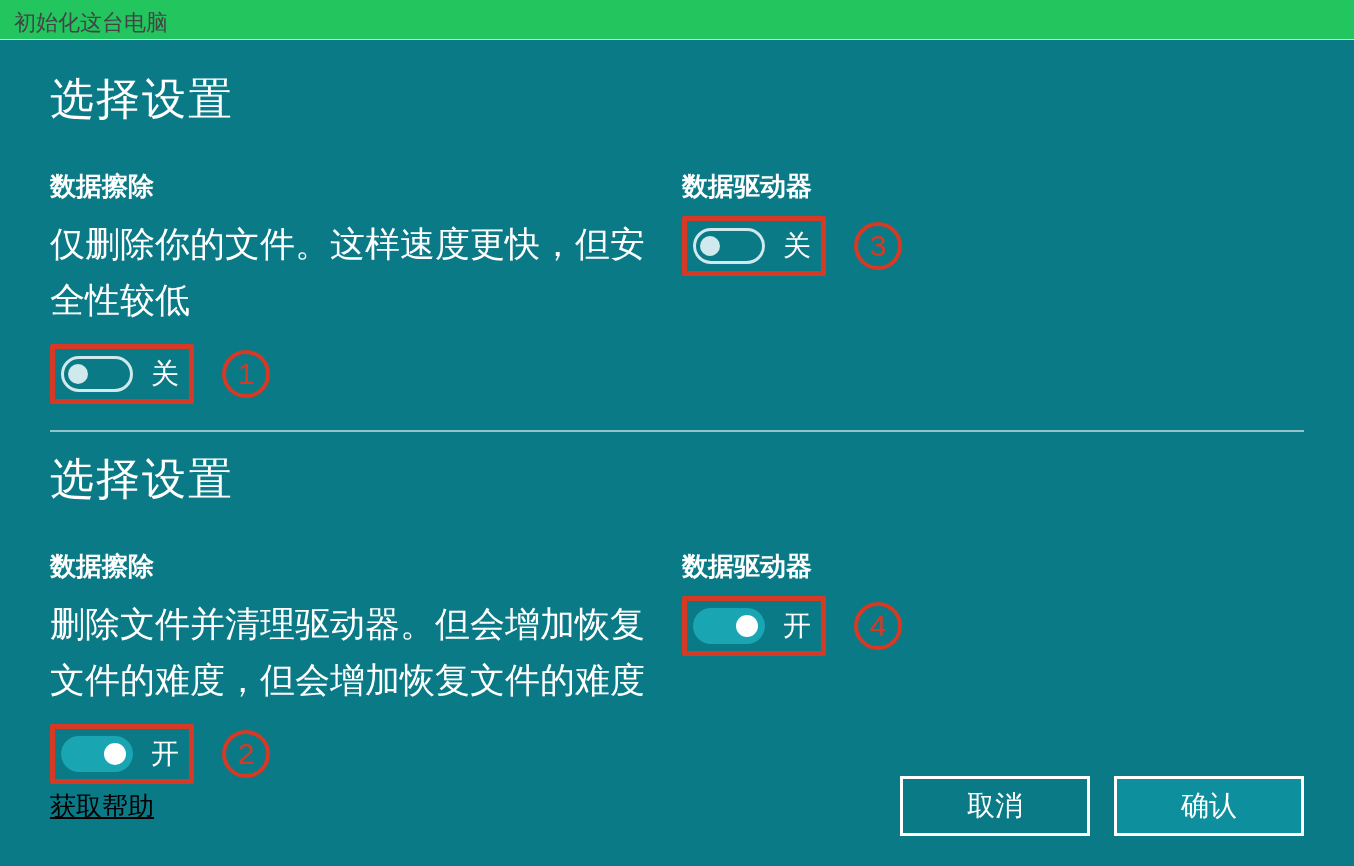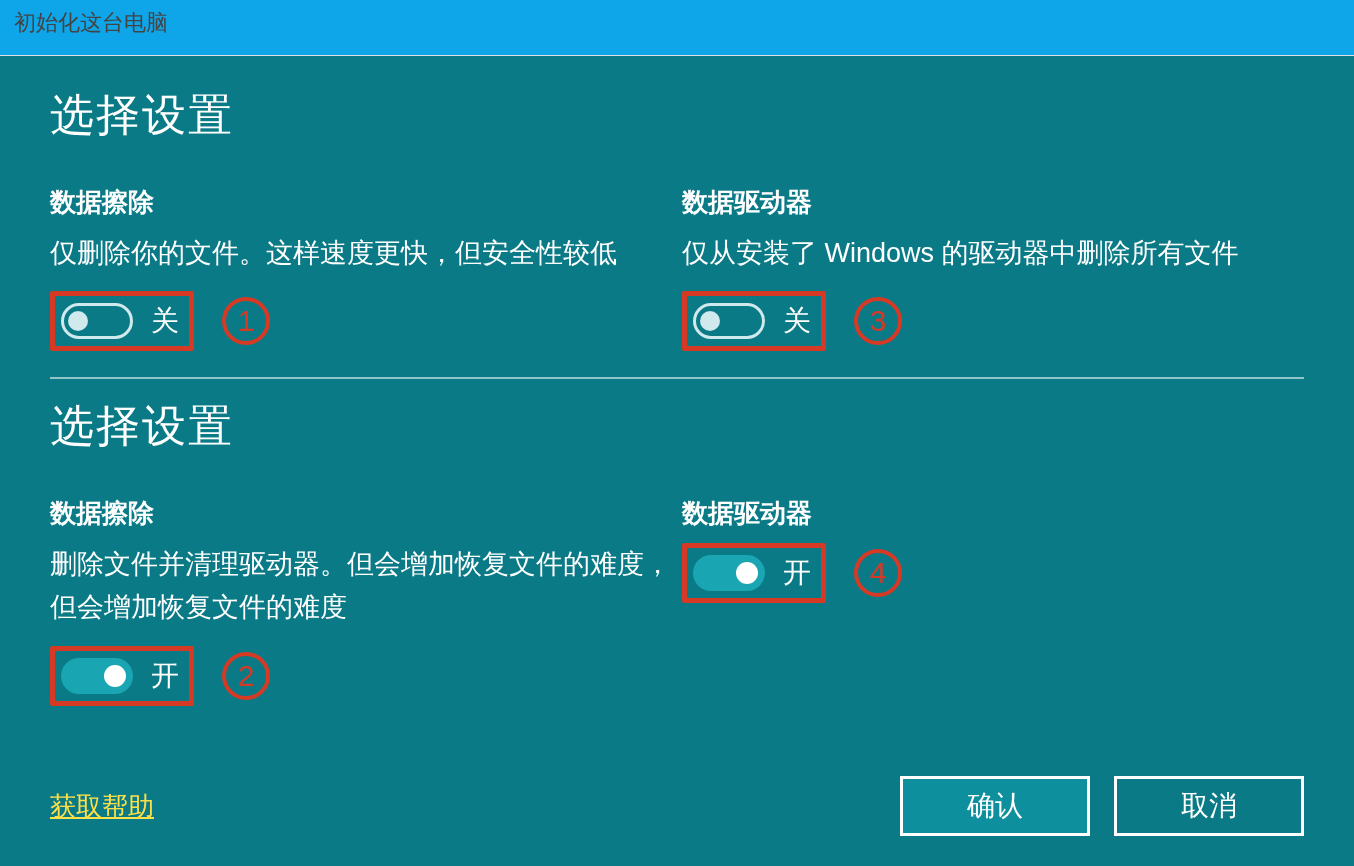--- a/index.html
+++ b/index.html
@@ -1,21 +1,21 @@
 <!DOCTYPE html>
 <html><head>
 <meta charset="utf-8">
 <style>
   * { margin: 0; padding: 0; box-sizing: border-box; }
   html, body { width: 1354px; height: 866px; font-family: "Microsoft YaHei", "Segoe UI", sans-serif; }
   body { display: flex; flex-direction: column; background: #fff; }
 
   .titlebar {
-    height: 56px;
-    background: #0ea5e9;
+    height: 40px;
+    background: #22c55e;
     color: #444;
     font-size: 22px;
     padding: 8px 14px;
     border-bottom: 1px solid #e0e0e0;
   }
 
   .surface {
     flex: 1;
     background: #0a7a87;
     color: #ffffff;
@@ -38,21 +38,21 @@
     flex: 1;
     min-width: 0;
   }
 
   .opt-title {
     font-size: 26px;
     font-weight: 700;
     margin-bottom: 12px;
   }
   .opt-desc {
-    font-size: 27px;
+    font-size: 35px;
     font-weight: 400;
     line-height: 1.6;
     margin-bottom: 16px;
   }
 
   .toggle-wrap {
     display: inline-flex;
     align-items: center;
     gap: 18px;
     padding: 6px 10px 6px 6px;
@@ -113,21 +113,21 @@
   }
 
   .footer {
     position: absolute;
     left: 50px; right: 50px; bottom: 30px;
     display: flex;
     align-items: center;
   }
   .help-link {
     font-size: 26px;
-    color: #fde047;
+    color: #000000;
     text-decoration: underline;
     cursor: pointer;
   }
   .spacer { flex: 1; }
   .btn {
     min-width: 190px;
     height: 60px;
     border: 3px solid #ffffff;
     background: transparent;
     color: #ffffff;
@@ -162,21 +162,20 @@
             <div class="toggle off">
                 <div class="knob"></div>
               </div>
             <span class="toggle-label">关</span>
           </div>
           <span class="annot">1</span>
         </div>
       </div>
       <div class="col">
         <div class="opt-title">数据驱动器</div>
-        <div class="opt-desc">仅从安装了 Windows 的驱动器中删除所有文件</div>
         <div class="toggle-line">
           <div class="toggle-wrap hl">
             <div class="toggle off">
                 <div class="knob"></div>
               </div>
             <span class="toggle-label">关</span>
           </div>
           <span class="annot">3</span>
         </div>
       </div>
@@ -212,17 +211,17 @@
           </div>
           <span class="annot">4</span>
         </div>
       </div>
     </div>
   </div>
 
   <div class="footer">
     <a class="help-link">获取帮助</a>
     <div class="spacer"></div>
+    <button class="btn">取消</button>
     <button class="btn primary">确认</button>
-    <button class="btn">取消</button>
   </div>
 
 </div>
 
 </body></html>

